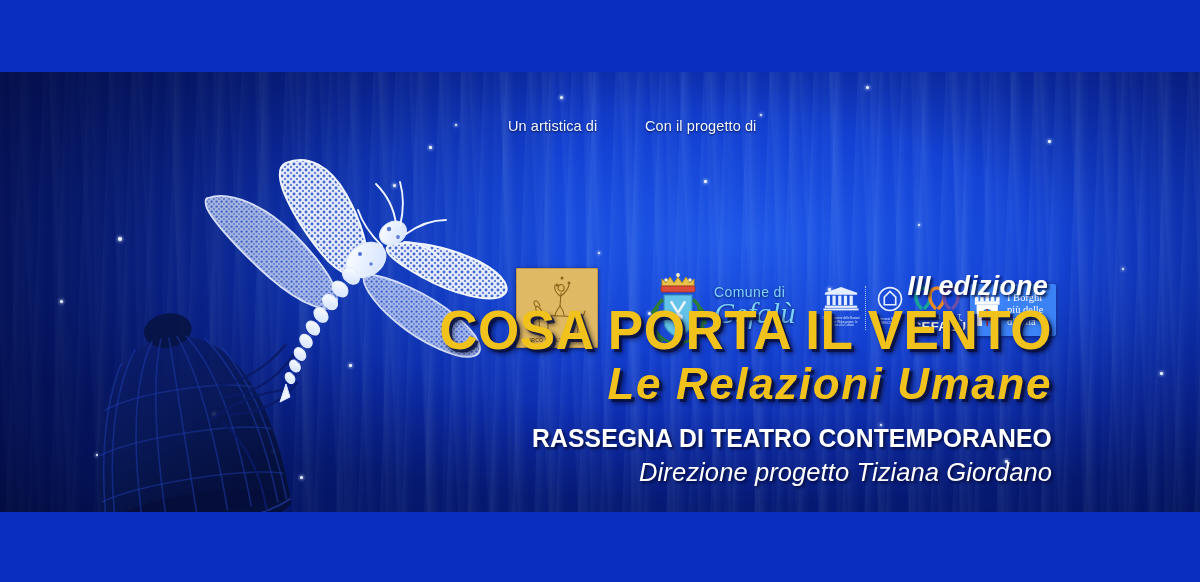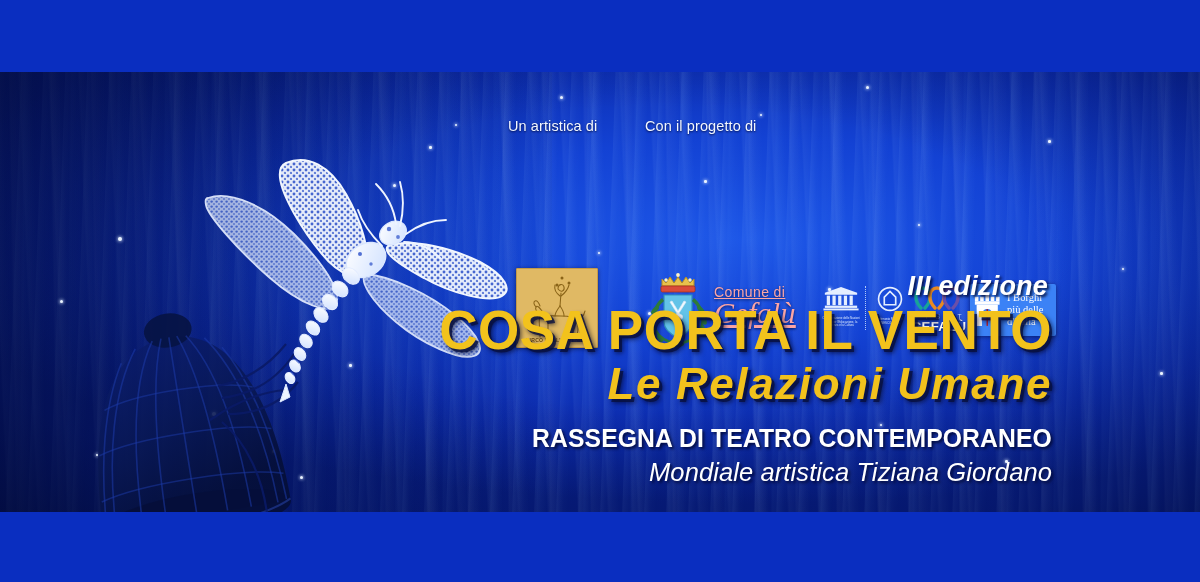--- a/index.html
+++ b/index.html
@@ -157,23 +157,22 @@
   }
 
   .logo-comune {
     position: absolute;
     left: 640px; top: 150px;
     width: 170px; height: 80px;
   }
   .comune-text {
     position: absolute;
     left: 74px; top: 16px;
-    color: #fca5a5;
+    color: #7dd3fc;
     text-shadow: 0 1px 3px rgba(0,10,60,.8);
-    text-decoration: underline;
   }
   .comune-di {
     font-size: 14px;
     letter-spacing: .4px;
     font-family: "Liberation Sans", sans-serif;
   }
   .cefalu-word {
     font-size: 30px;
     font-family: "Liberation Serif", serif;
     font-style: italic;
@@ -630,16 +629,16 @@
 
   <div class="headline">
     <div class="edition">III edizione</div>
 
     <div class="title-main">COSA PORTA IL VENTO</div>
 
     <div class="title-sub">Le Relazioni Umane</div>
 
     <div class="line-rassegna">RASSEGNA DI TEATRO CONTEMPORANEO</div>
 
-    <div class="line-direzione">Mondiale artistica Tiziana Giordano</div>
+    <div class="line-direzione">Direzione progetto Tiziana Giordano</div>
   </div>
 
 </div>
 
 </body></html>

